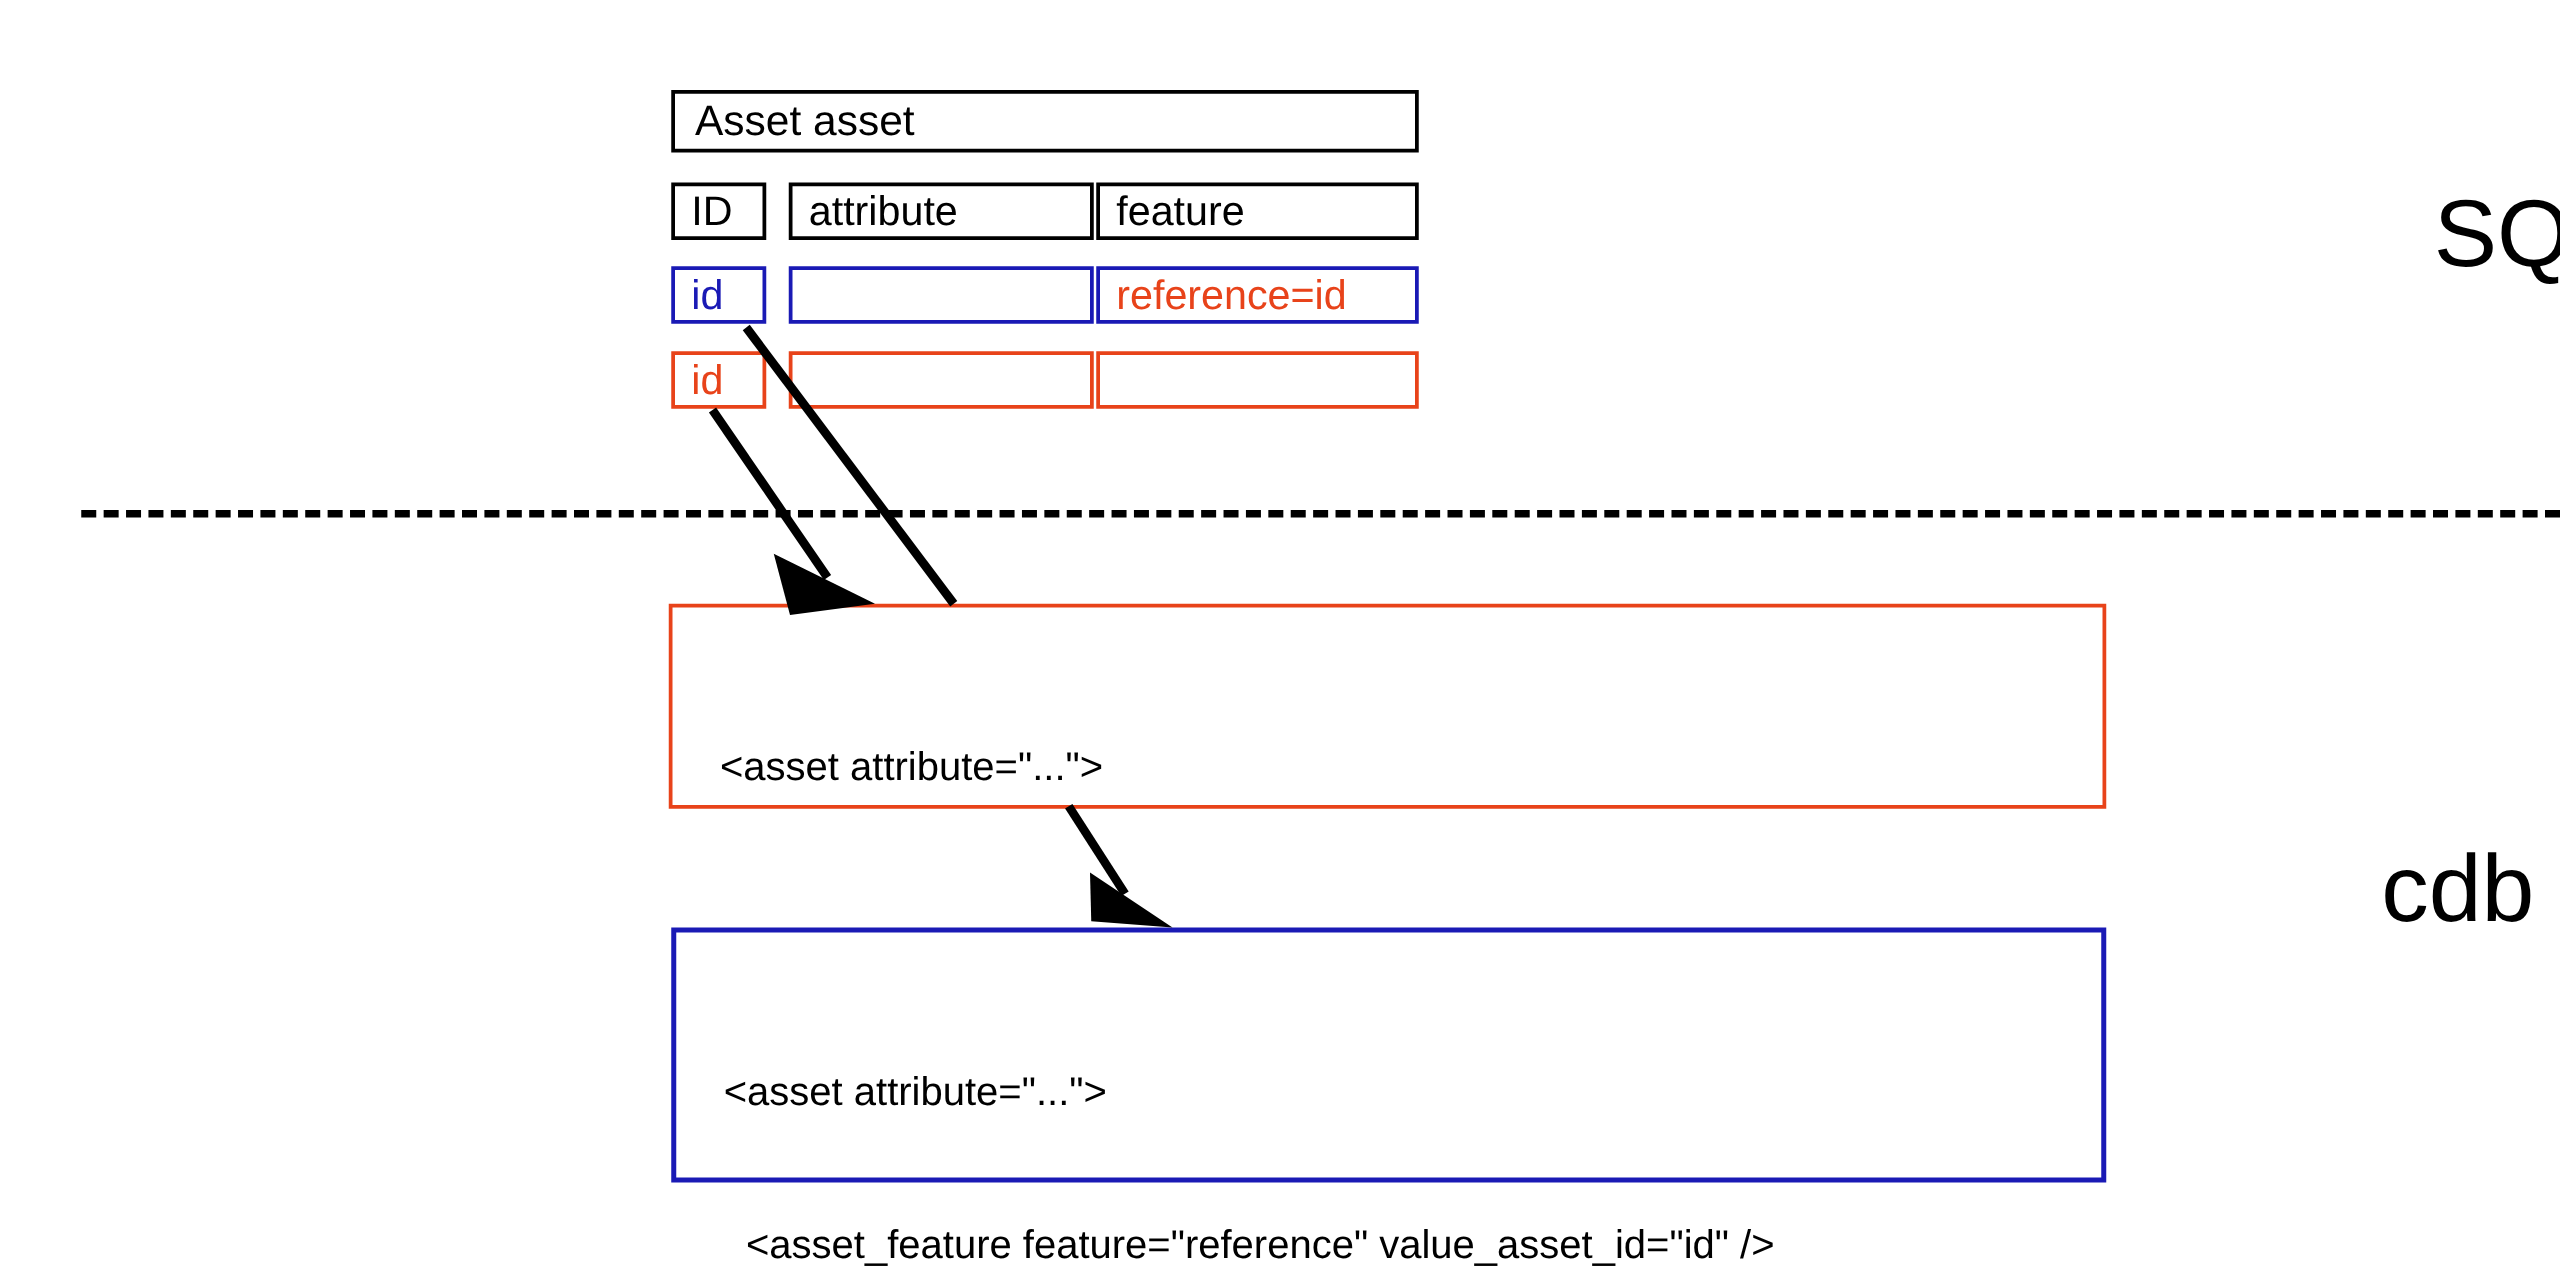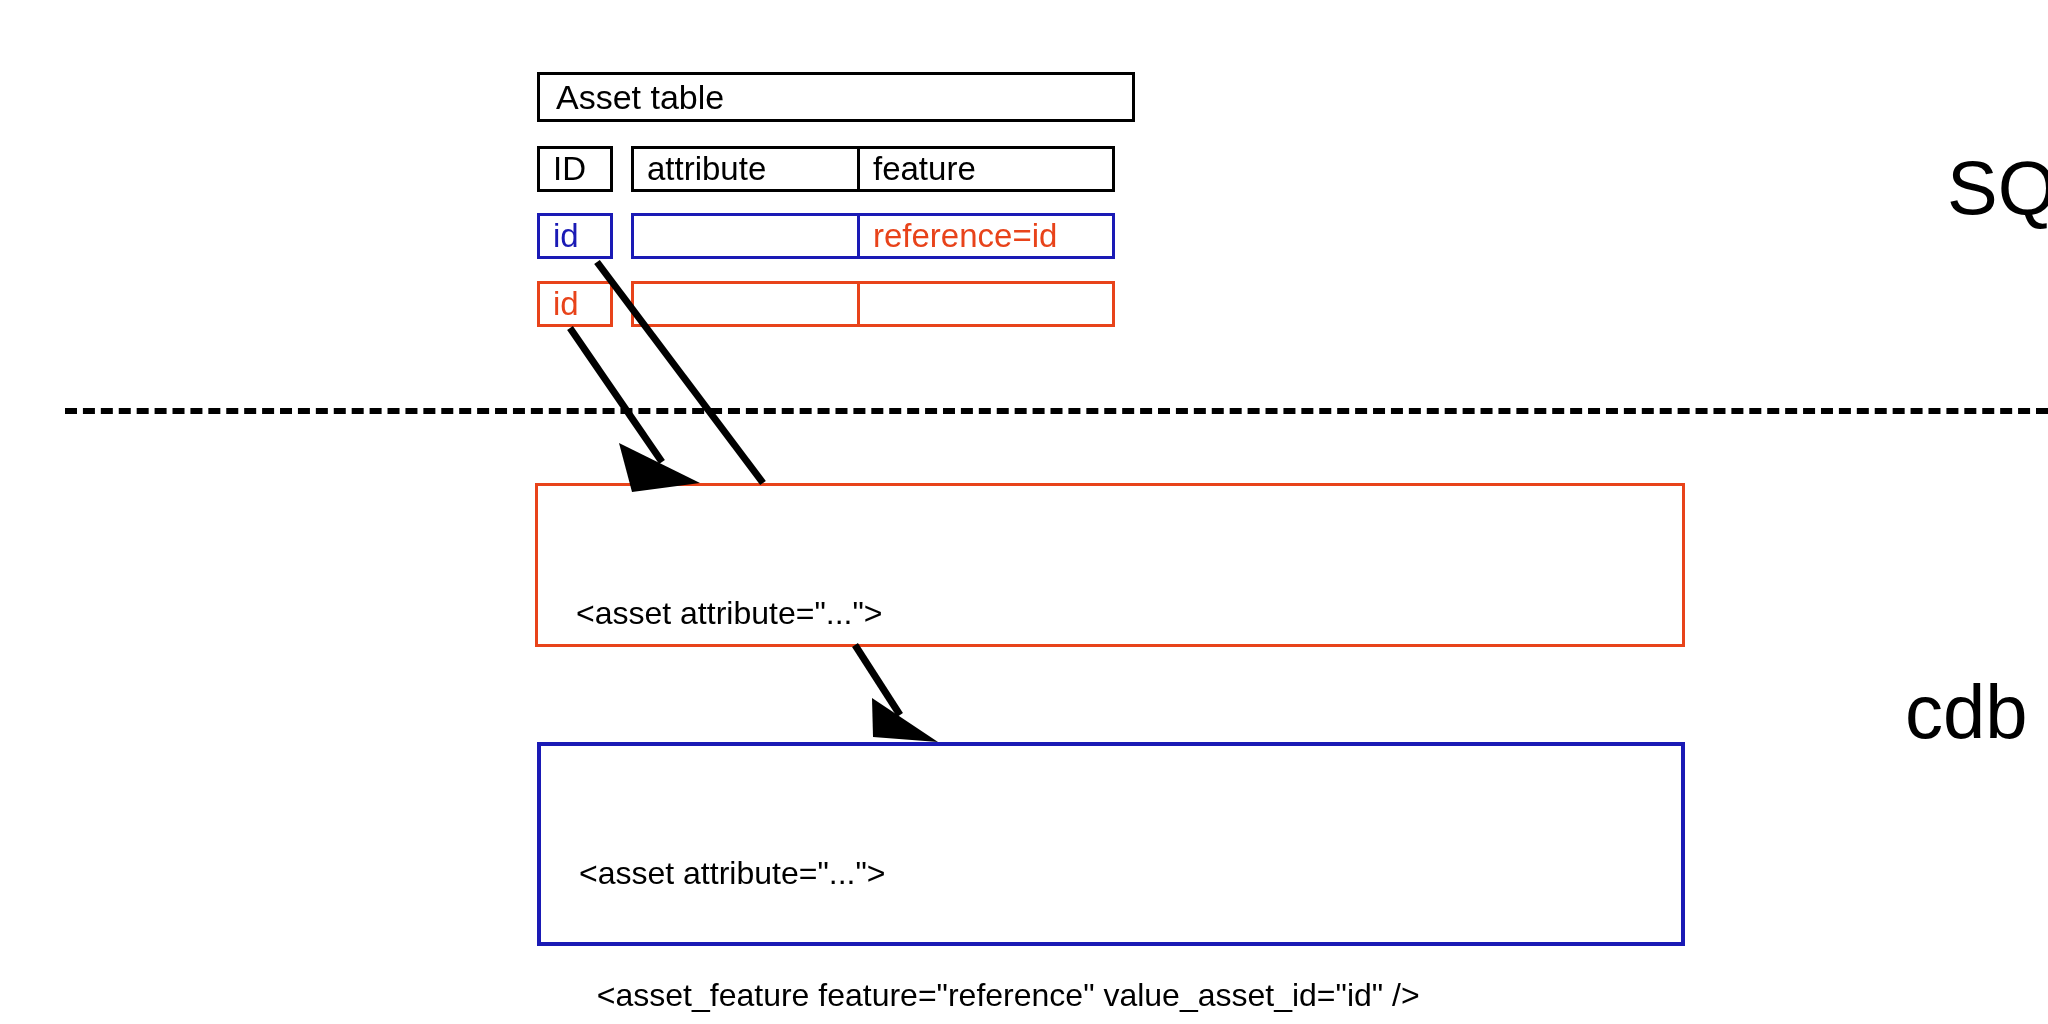--- a/index.html
+++ b/index.html
@@ -47,21 +47,21 @@
   
   #table-title {
     left: 537px;  top: 72px;  width: 598px;  height: 50px;
     padding-left: 16px;
     font-size: 34px;
   }
   .row-cell { height: 46px; padding-left: 13px; font-size: 33px; }
 
   .col-id      { left: 537px;  width: 76px;  }
   .col-attr    { left: 631px;  width: 244px; }
-  .col-feature { left: 857px;  width: 258px; }
+  .col-feature { left: 877px;  width: 258px; }
 
   .row-header  { top: 146px; }
   .row-blue    { top: 213px; }
   .row-red     { top: 281px; }
 
   
   .text-red { color: #e8431a; }
 
   
   #divider {
@@ -112,21 +112,21 @@
     width: 2048px; height: 1024px;
     pointer-events: none;
   }
 </style>
 </head>
 <body>
 
 <div id="canvas">
 
   <div class="cell black-cell" id="table-title">
-    <span>Asset table</span>
+    <span>Asset asset</span>
   </div>
 
   <div class="cell black-cell row-cell col-id row-header">
     <span>ID</span>
   </div>
   <div class="cell black-cell row-cell col-attr row-header">
     <span>attribute</span>
   </div>
   <div class="cell black-cell row-cell col-feature row-header">
     <span>feature</span>

